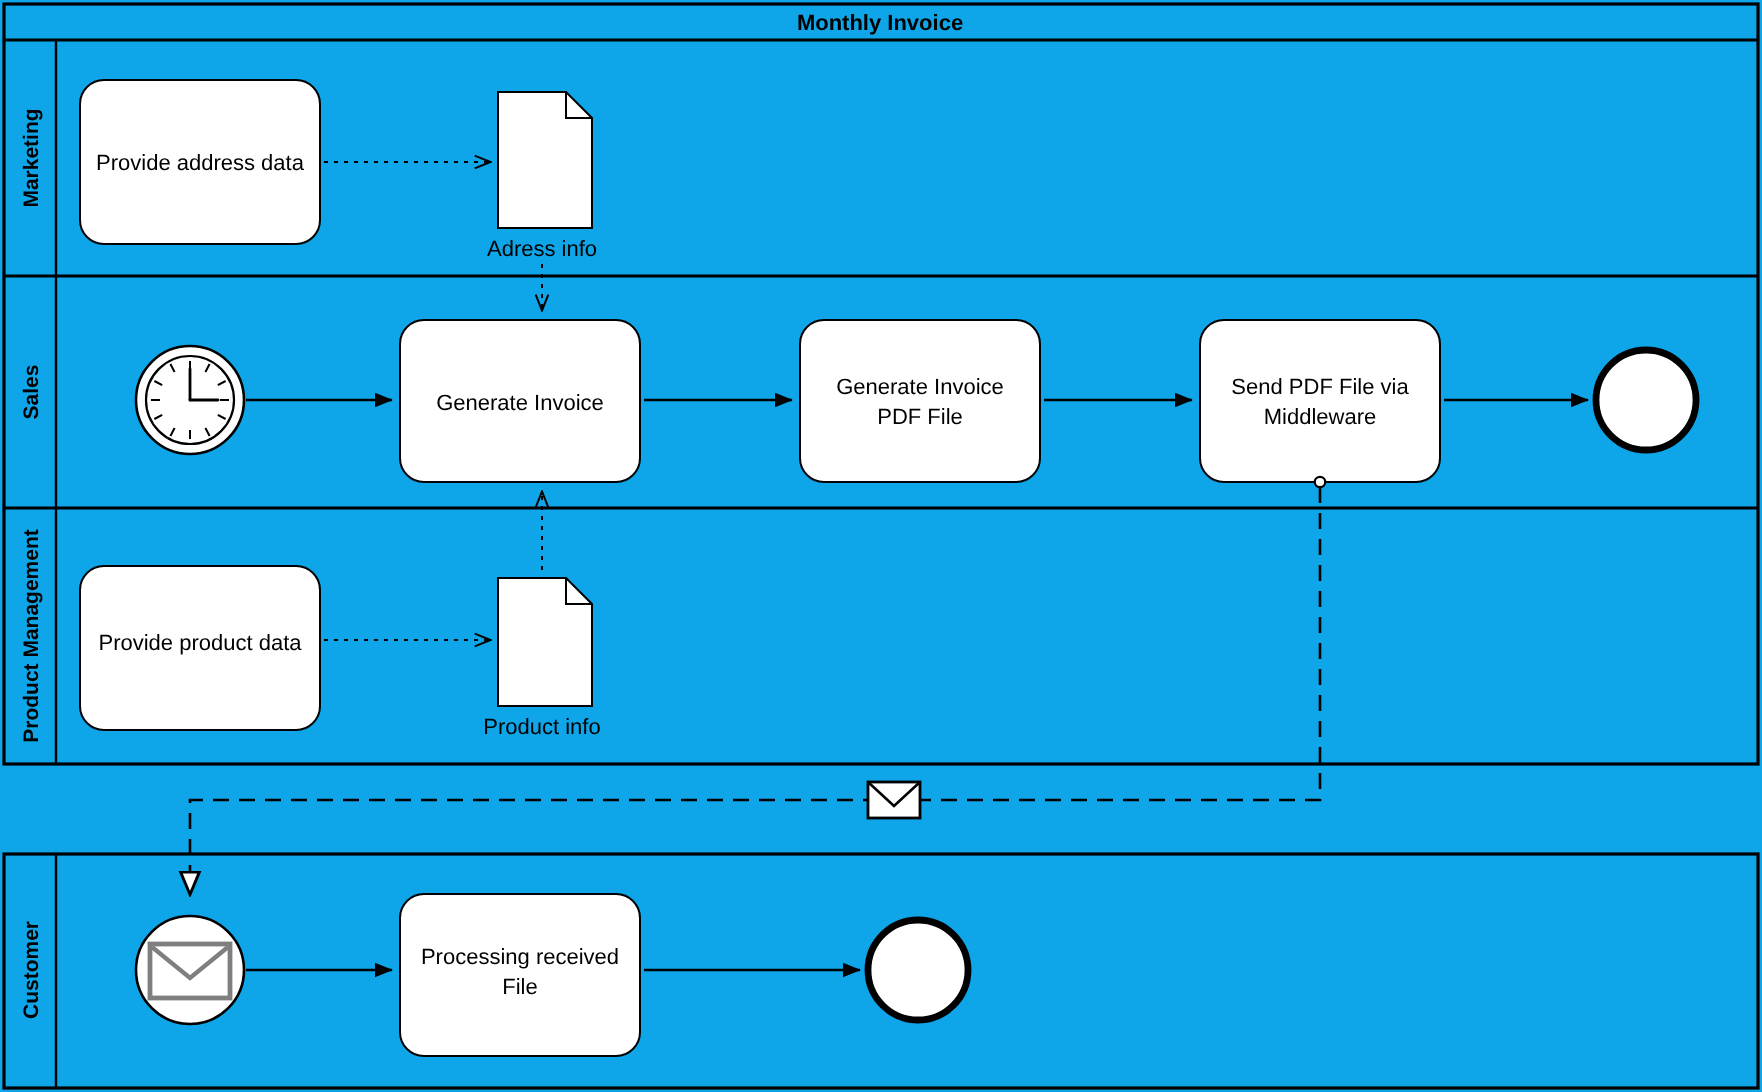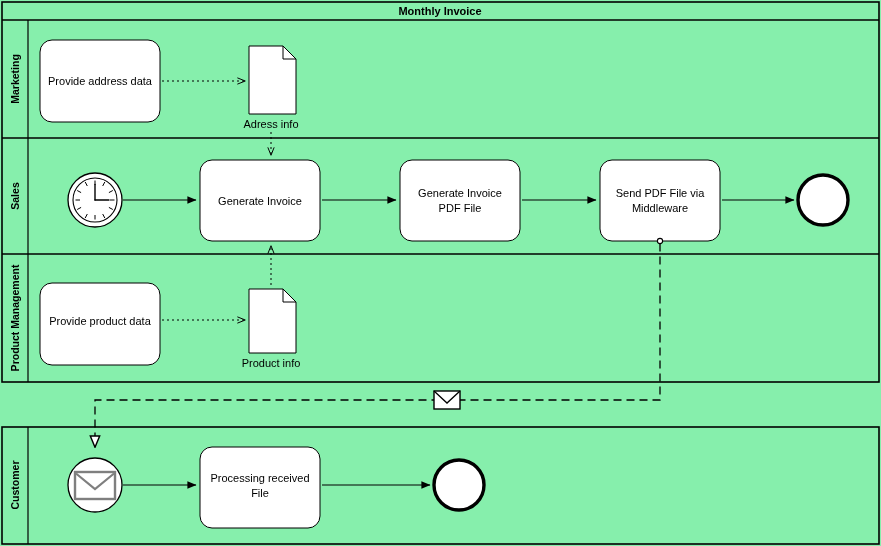--- a/index.html
+++ b/index.html
@@ -7,21 +7,21 @@
     padding: 0;
     background: #ffffff;
   }
   body {
     font-family: "Liberation Sans", sans-serif;
   }
   #canvas {
     position: relative;
     width: 881px;
     height: 546px;
-    background: #86efac;
+    background: #0ea5e9;
     overflow: hidden;
   }
   #bpmn-svg {
     position: absolute;
     top: 0;
     left: 0;
   }
   .pool-title {
     font-size: 11px;
     font-weight: bold;

